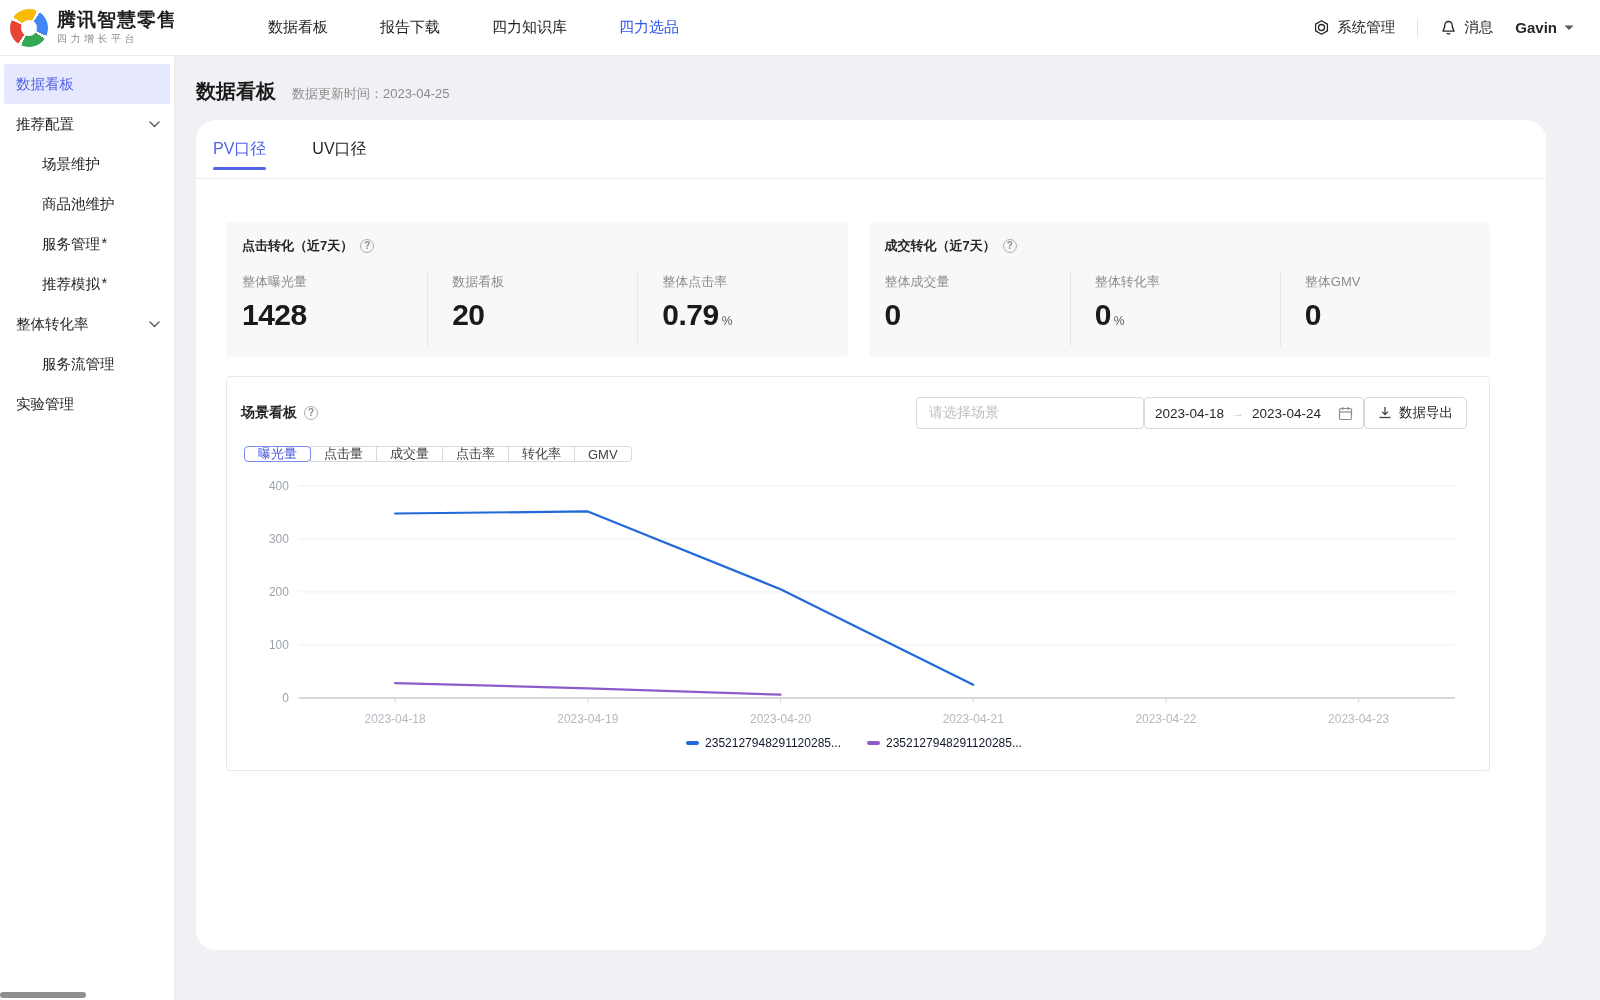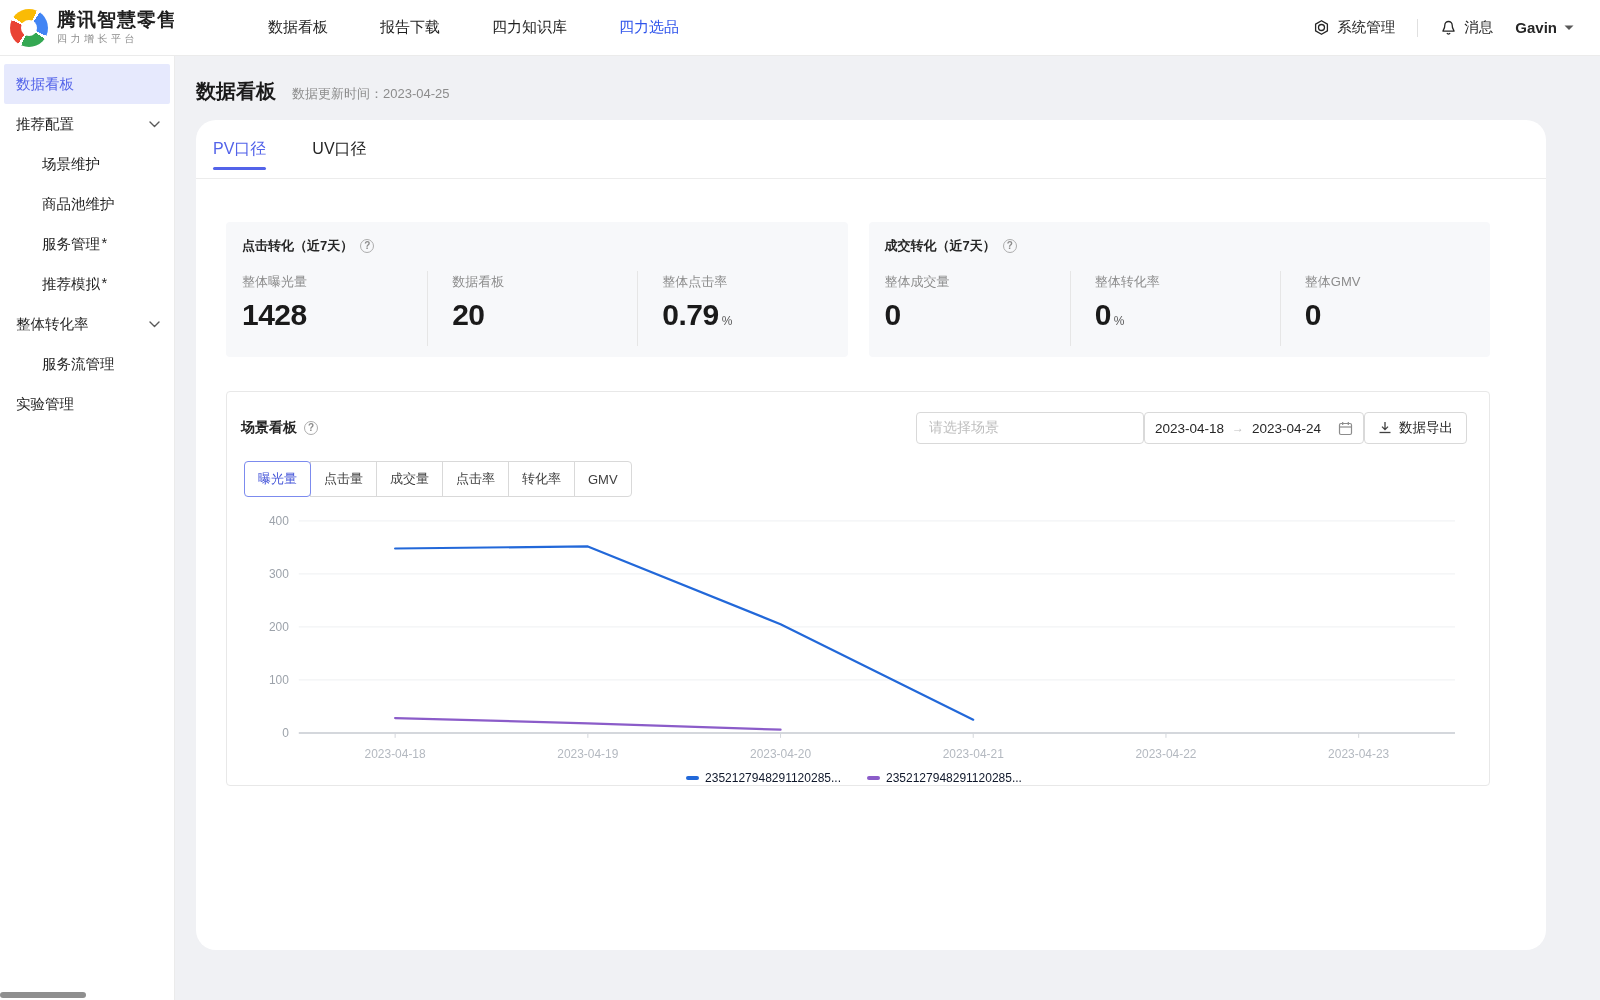--- a/index.html
+++ b/index.html
@@ -73,21 +73,21 @@
   }
   .metric-cols { display:flex; margin-top:16px; }
   .metric { flex:1; padding:2px 0 14px 24px; }
   .metric:first-child { padding-left:0; }
   .metric + .metric { border-left:1px solid #e6e6e6; }
   .metric-label { font-size:13px; color:#8c8c8c; margin-bottom:7px; }
   .metric-value { font-size:30px; font-weight:bold; color:#1a1a1a; letter-spacing:-0.5px; }
   .metric-unit { font-size:12px; color:#595959; margin-left:3px; }
 
   
-  .scene-card { margin-top:34px; border:1px solid #e8e8e8; border-radius:4px; height:395px; padding:20px 22px 0 14px; }
+  .scene-card { margin-top:19px; border:1px solid #e8e8e8; border-radius:4px; height:395px; padding:20px 22px 0 14px; }
   .scene-head { display:flex; align-items:center; }
   .scene-title { display:flex; align-items:center; gap:7px; font-size:14px; font-weight:bold; color:#262626; }
   .scene-controls { margin-left:auto; display:flex; align-items:center; }
   .scene-select {
     width:228px; height:32px; border:1px solid #d9d9d9; border-radius:4px;
     display:flex; align-items:center; padding:0 12px; color:#bfbfbf; font-size:14px; background:#fff; cursor:pointer;
   }
   .date-range {
     width:220px; height:32px; border:1px solid #d9d9d9; border-radius:4px; background:#fff;
     display:flex; align-items:center; padding:0 10px; gap:8px; font-size:13.5px; color:#262626; cursor:pointer;
@@ -96,21 +96,21 @@
   .date-range .cal { margin-left:auto; }
   .export-btn {
     height:32px; border:1px solid #d9d9d9; border-radius:4px; background:#fff;
     display:flex; align-items:center; gap:7px; padding:0 13px; font-size:13.5px; color:#262626; cursor:pointer;
     font-family:inherit;
   }
 
   
   .seg-group { display:flex; margin:17px 0 0 3px; }
   .seg {
-    height:36px; padding:0 13px; background:#fff; border:1px solid #d9d9d9; margin-left:-1px;
+    height:16px; padding:0 13px; background:#fff; border:1px solid #d9d9d9; margin-left:-1px;
     font-size:13px; color:#404040; display:flex; align-items:center; cursor:pointer; font-family:inherit; position:relative;
   }
   .seg:first-child { border-radius:4px 0 0 4px; margin-left:0; }
   .seg:last-child { border-radius:0 4px 4px 0; }
   .seg.active { color:#4656d9; border-color:#7c8bee; z-index:2; border-radius:4px; }
 
   .chart-wrap { margin:14px 6px 0 10px; }
   .legend { display:flex; justify-content:center; gap:26px; margin-top:3px; }
   .legend-item { display:flex; align-items:center; gap:6px; cursor:pointer; }
   .legend-marker { width:13px; height:4px; border-radius:2px; display:inline-block; }

